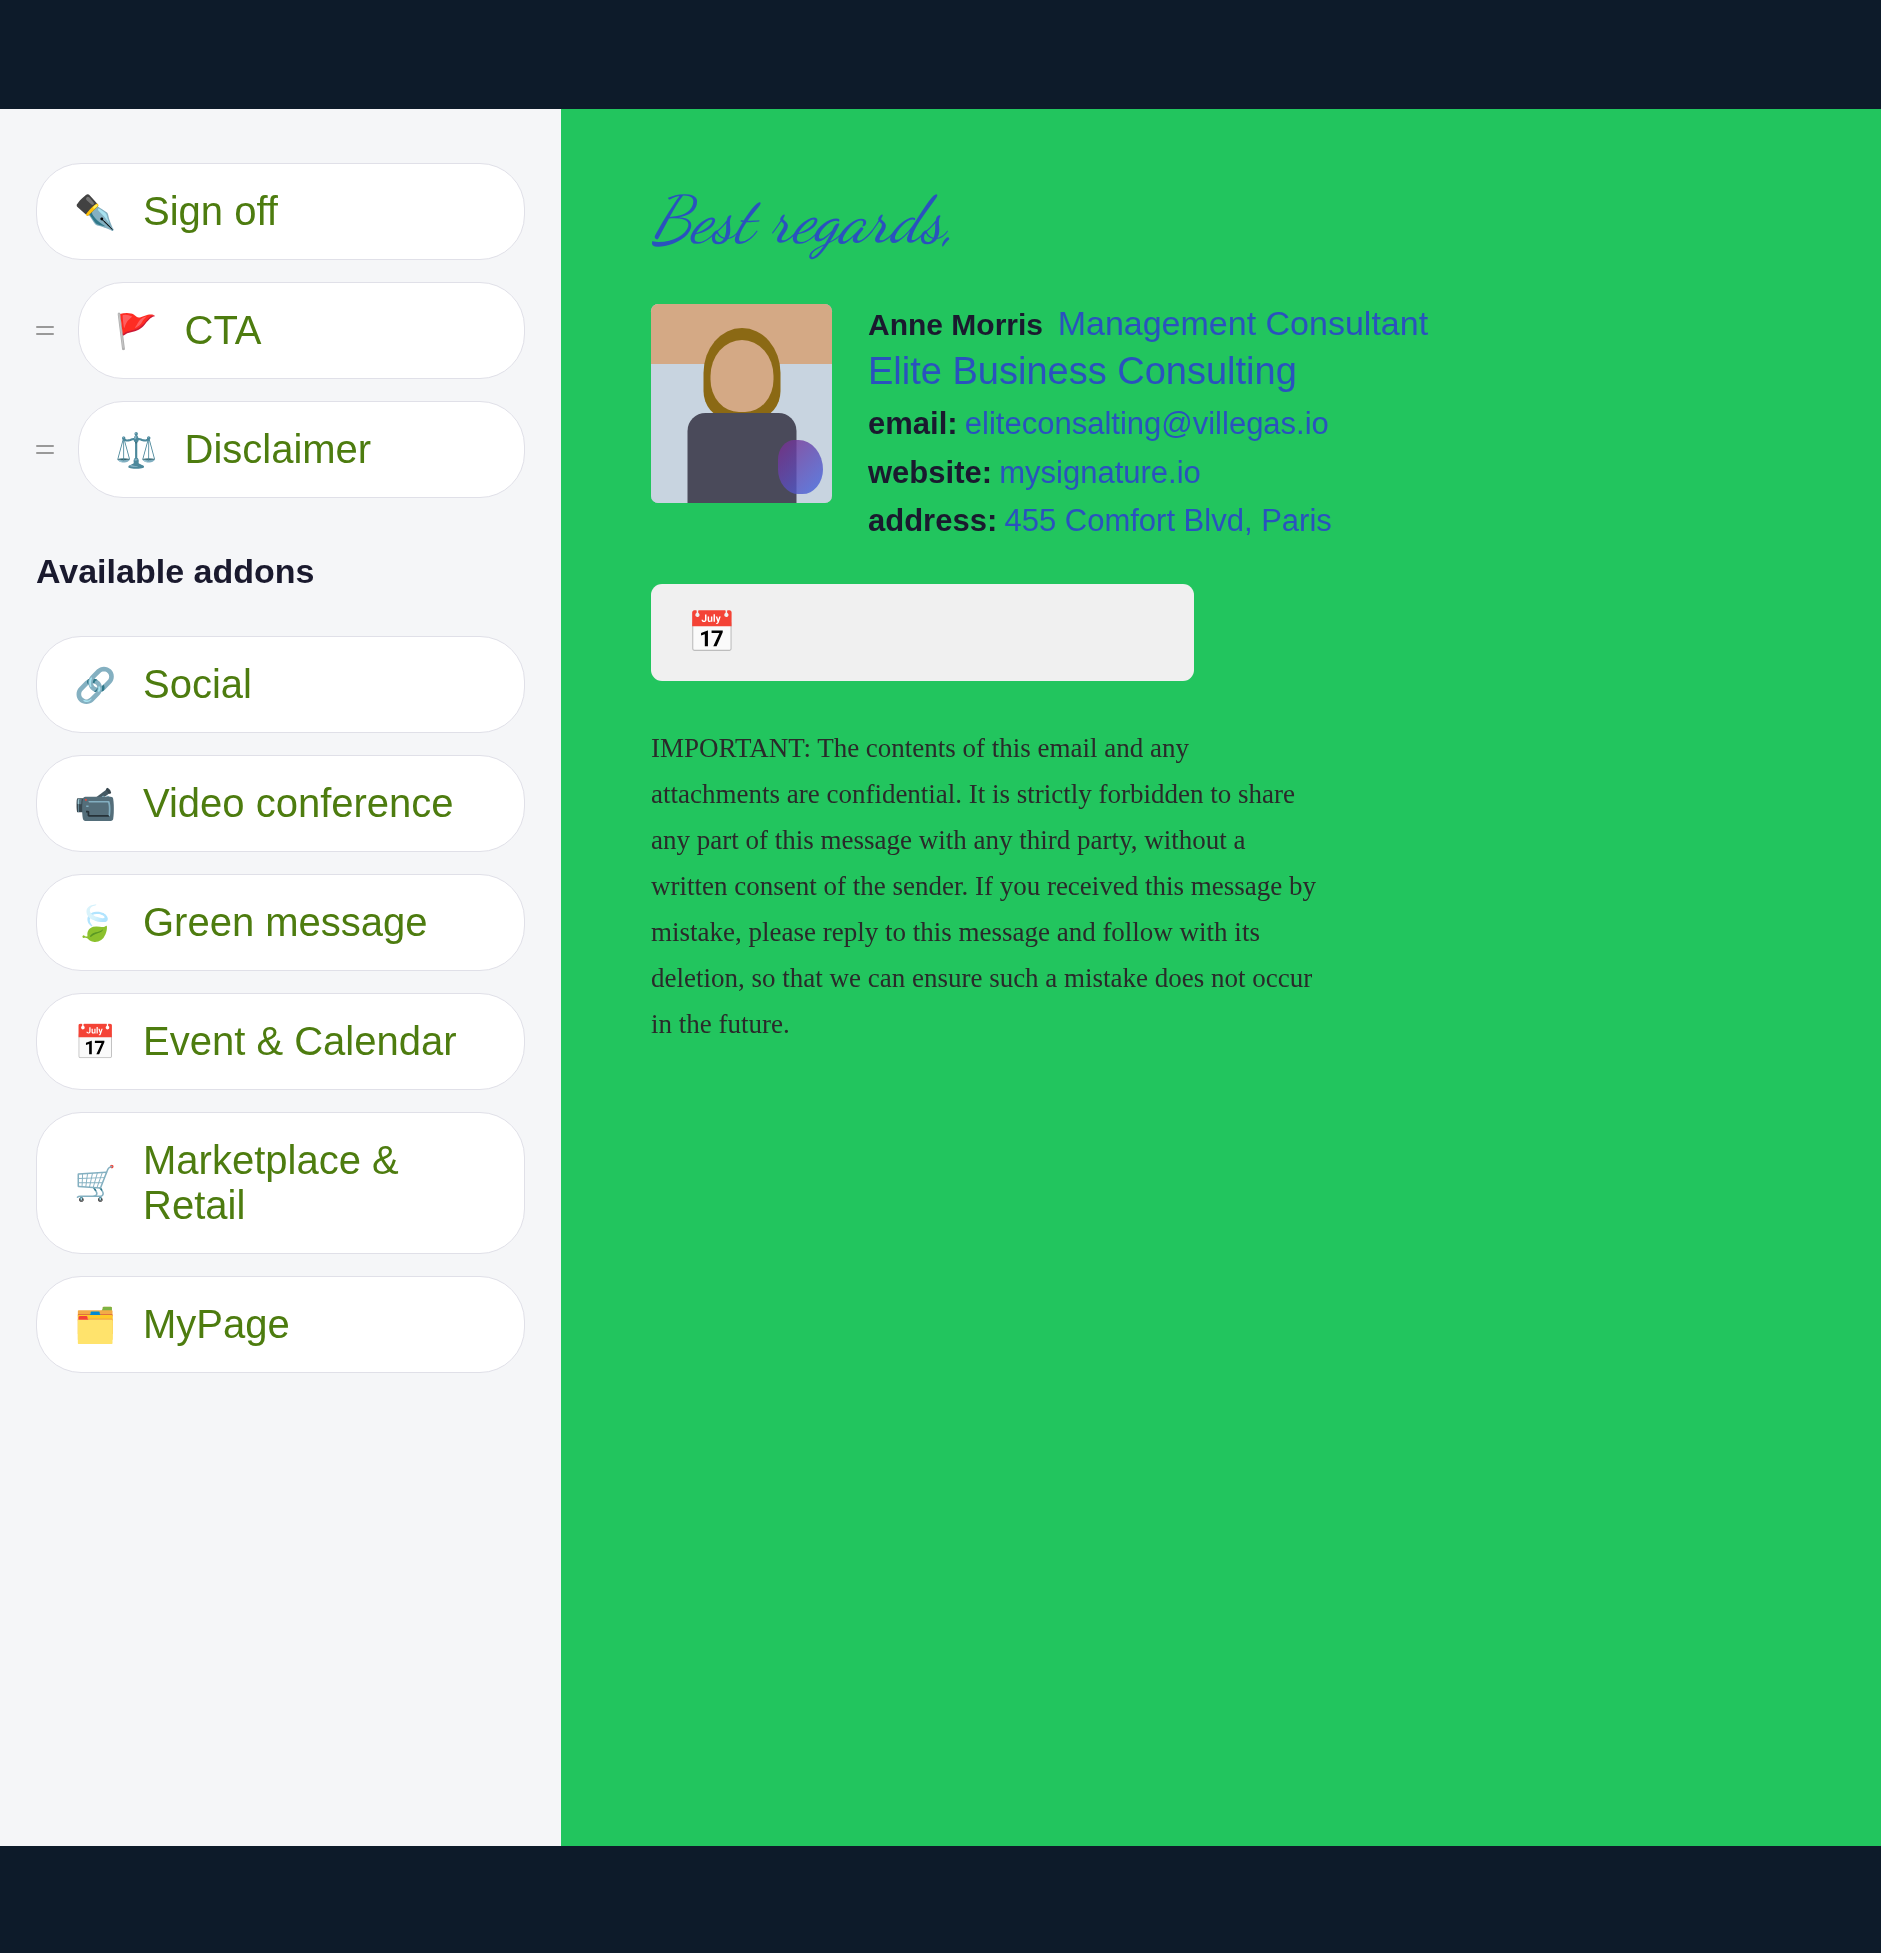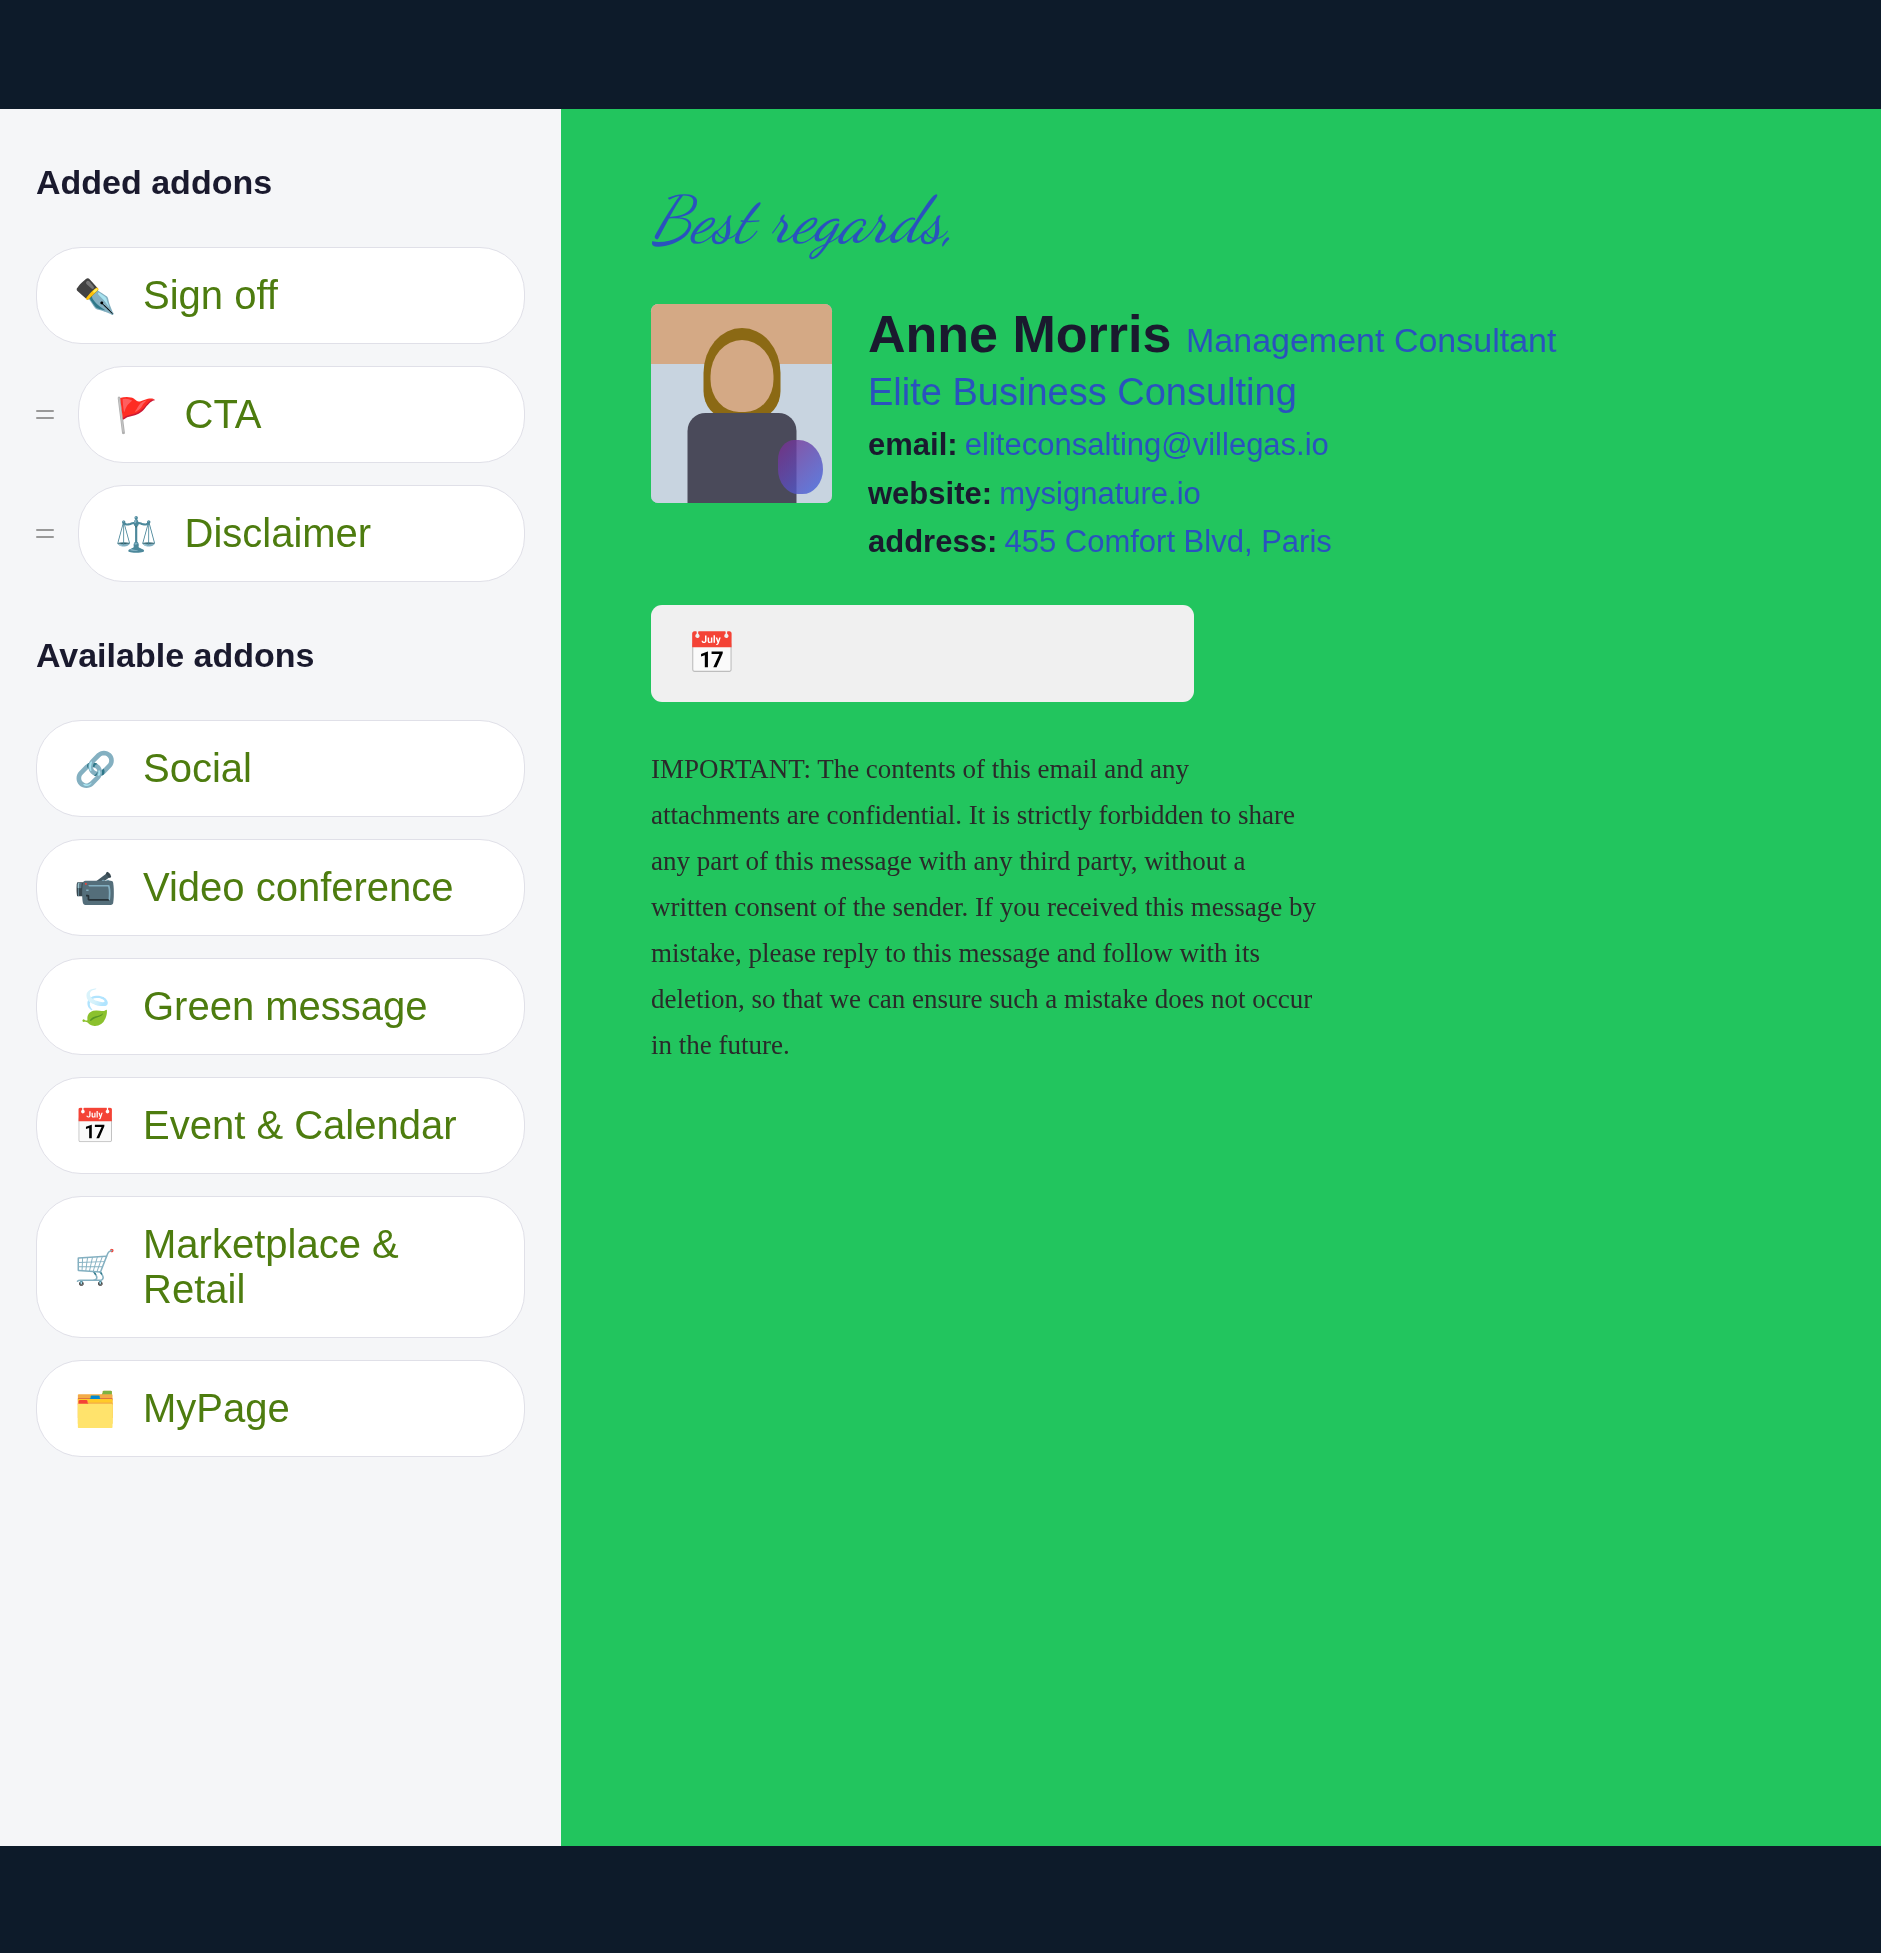--- a/index.html
+++ b/index.html
@@ -183,21 +183,21 @@
       border-radius: 40% 60% 50% 50%;
       opacity: 0.8;
     }
 
     .signature-info {
       flex: 1;
     }
 
     .sig-name {
       font-family: 'Arial', sans-serif;
-      font-size: 52px;
+      font-size: 30px;
       font-weight: 700;
       color: #1a1a2e;
       display: inline;
     }
 
     .sig-title {
       font-family: 'Arial', sans-serif;
       font-size: 34px;
       font-weight: 400;
       color: #2a52be;
@@ -274,21 +274,20 @@
 </head>
 <body>
 
 <div class="top-bar"></div>
 
 <div class="main-area">
 
   <div class="left-panel">
 
     <div class="added-addons-section">
-      <div class="section-title">Added addons</div>
 
       <div class="added-item-wrapper">
         <div class="addon-item" style="flex:1; margin-bottom:0;">
           <span class="addon-icon">✒️</span>
           <span class="addon-label">Sign off</span>
         </div>
       </div>
 
       <div class="added-item-wrapper">
         <div class="drag-handle">

